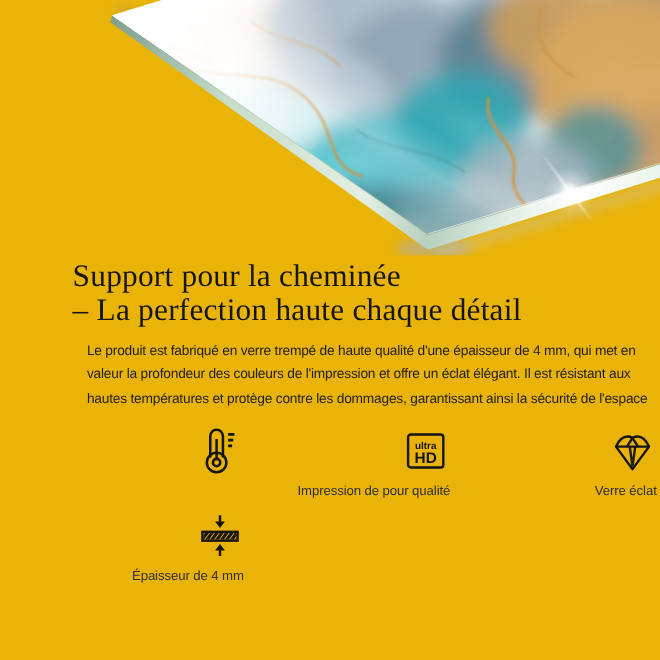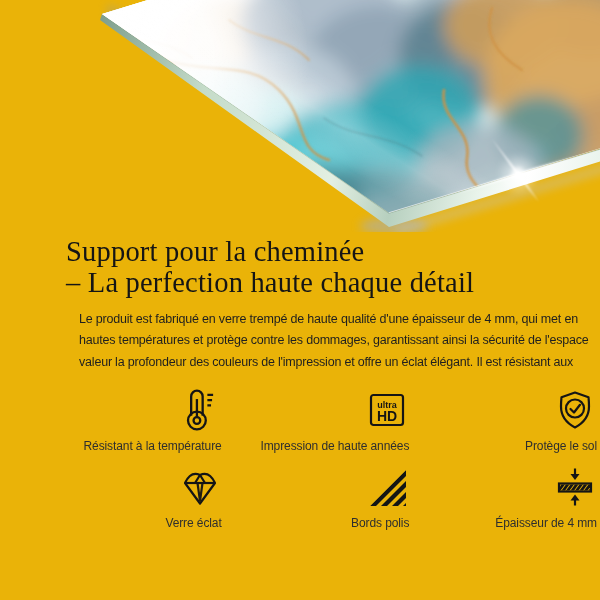--- a/index.html
+++ b/index.html
@@ -129,91 +129,62 @@
         <circle r="2.6" fill="#ffffff"></circle>
       </g>
     </svg>
   </div>
 
   <div class="content">
     <h1><span>Support pour la cheminée</span><br><span>– La perfection haute chaque détail</span></h1>
 
     <div class="para">
       <div>Le produit est fabriqué en verre trempé de haute qualité d'une épaisseur de 4 mm, qui met en</div>
+      <div>valeur la profondeur des couleurs de l'impression et offre un éclat élégant. Il est résistant aux</div>
       <div>hautes températures et protège contre les dommages, garantissant ainsi la sécurité de l'espace</div>
-      <div>valeur la profondeur des couleurs de l'impression et offre un éclat élégant. Il est résistant aux</div>
     </div>
 
     <div class="features">
 
       <div class="feature">
         <div class="icon-box">
           <svg width="46" height="46" viewBox="0 0 44 44">
             <circle class="fi" cx="20" cy="33" r="8.5"></circle>
             <path class="fi" d="M14.5,28.5 V10 a5.5,5.5 0 0 1 11,0 V28.5" fill="#ffffff"></path>
             <circle class="fi" cx="20" cy="33" r="3.2"></circle>
             <path class="fi" d="M20,29.8 V12.5"></path>
             <path class="fi" d="M30,8.5 h5.5 M30,13.5 h4.5 M30,18.5 h3.5" stroke-width="2"></path>
           </svg>
         </div>
-        <div class="label">Résistant à la température</div>
       </div>
 
       <div class="feature">
         <div class="icon-box">
           <svg width="44" height="44" viewBox="0 0 44 44">
             <rect class="fi" x="6" y="7" width="32" height="30" rx="2.5"></rect>
             <text x="22" y="20" text-anchor="middle" font-family="Liberation Sans, sans-serif" font-size="9" font-weight="700" fill="#151515">ultra</text>
             <text x="22" y="32.5" text-anchor="middle" font-family="Liberation Sans, sans-serif" font-size="14" font-weight="800" fill="#151515">HD</text>
           </svg>
         </div>
-        <div class="label">Impression de haute années</div>
-      </div>
-
-      <div class="feature">
-        <div class="icon-box">
-          <svg width="44" height="44" viewBox="0 0 44 44">
-            <path class="fi" d="M22,4.5 L35.5,9.3 C35.8,12 36,15 36,18.5 C36,28.5 30.5,35 22,39.5 C13.5,35 8,28.5 8,18.5 C8,15 8.2,12 8.5,9.3 Z" stroke-linejoin="round"></path>
-            <circle class="fi" cx="22" cy="20.5" r="9"></circle>
-            <path class="fi" d="M17.5,21 L21,24.5 L27,16.8" stroke-linecap="round" stroke-linejoin="round"></path>
-          </svg>
-        </div>
-        <div class="label">Protège le sol</div>
-      </div>
+        <div class="label">Impression de pour qualité</div>
+      </div>
+
 
       <div class="feature">
         <div class="icon-box">
           <svg width="44" height="44" viewBox="0 0 44 44">
             <path class="fi" d="M7,18 C11,9.5 16.5,7.5 22,10 C27.5,7.5 33,9.5 37,18 L22,38.5 Z" stroke-linejoin="round"></path>
             <path class="fi" d="M7,18 H37" stroke-width="2"></path>
             <path class="fi" d="M22,10 L17,18 M22,10 L27,18" stroke-width="2"></path>
             <path class="fi" d="M19.5,18 L22,36 M24.5,18 L22,36" stroke-width="1.8" opacity="0.95"></path>
           </svg>
         </div>
         <div class="label">Verre éclat</div>
       </div>
 
-      <div class="feature">
-        <div class="icon-box">
-          <svg width="44" height="44" viewBox="0 0 44 44">
-            <defs>
-                <clipPath id="triClip">
-                  <polygon points="5,41 41,5 41,41"></polygon>
-                </clipPath>
-              </defs>
-            <g clip-path="url(#triClip)" stroke="#151515" stroke-width="4.2">
-              <path d="M4,45 L45,4"></path>
-              <path d="M15,45 L45,15"></path>
-              <path d="M26,45 L45,26"></path>
-              <path d="M37,45 L45,37"></path>
-            </g>
-          </svg>
-        </div>
-        <div class="label">Bords polis</div>
-      </div>
 
       <div class="feature">
         <div class="icon-box">
           <svg width="44" height="44" viewBox="0 0 44 44">
             <defs>
                 <clipPath id="barClip">
                   <rect x="7" y="19.5" width="30" height="6"></rect>
                 </clipPath>
               </defs>
             <rect class="fi" x="6" y="18.5" width="32" height="8" stroke-width="2"></rect>

